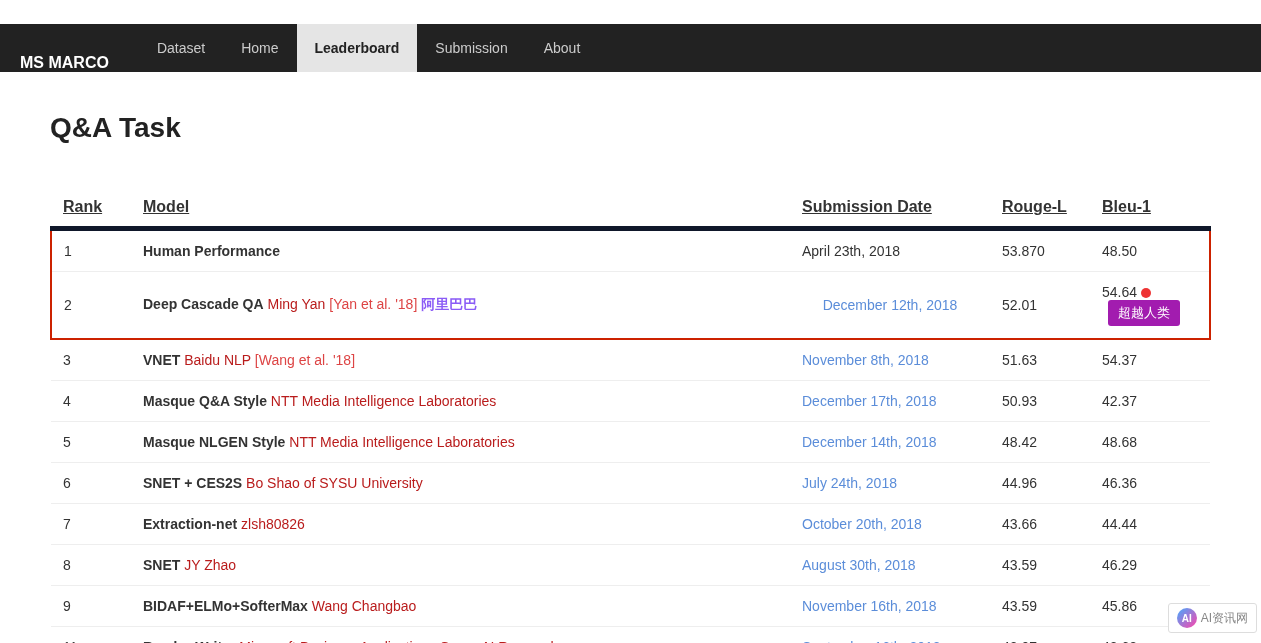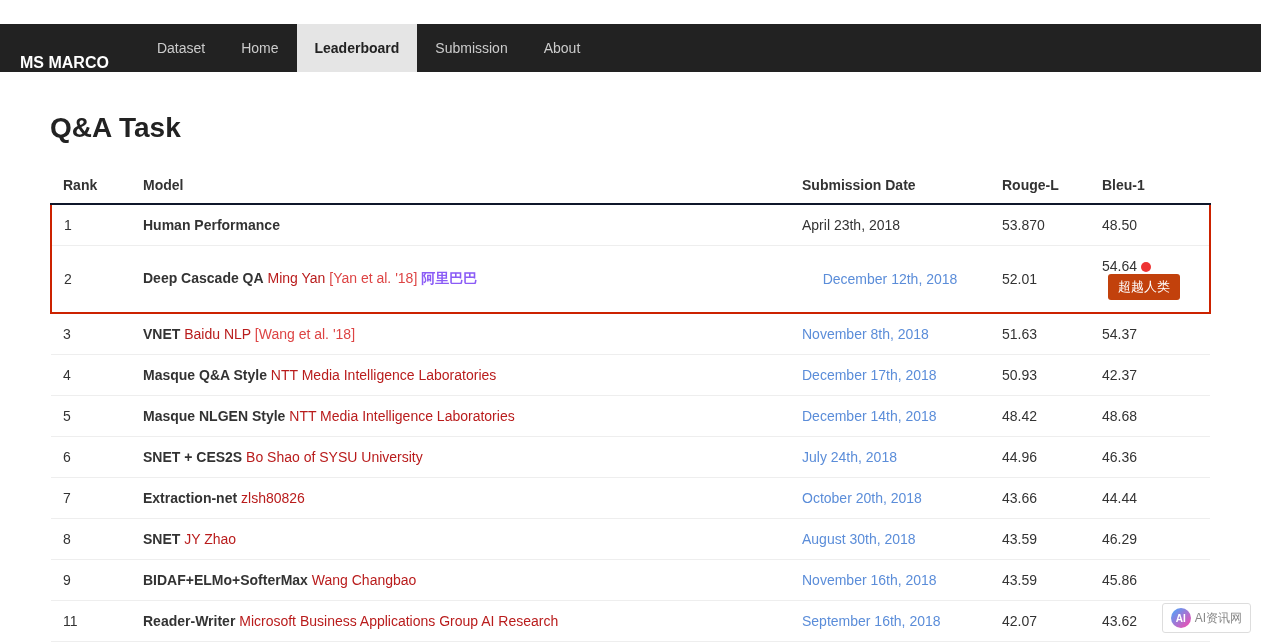--- a/index.html
+++ b/index.html
@@ -39,36 +39,37 @@
     }
 
     
     .content {
       padding: 40px 50px;
     }
 
     .page-title {
       font-size: 28px;
       font-weight: bold;
-      margin-bottom: 23px;
+      margin-bottom: 44px;
       color: #222;
     }
 
     
     table {
       width: 100%;
       border-collapse: collapse;
     }
     thead tr th {
       text-align: left;
       padding: 10px 12px;
       font-weight: bold;
-      font-size: 14px;
+      font-size: 16px;
       color: #333;
-      border-bottom: 2px solid #0f172a;
+      border-bottom: 5px solid #0f172a;
+      text-decoration: underline;
     }
     tbody tr td {
       padding: 12px 12px;
       font-size: 14px;
       color: #333;
       border-bottom: 1px solid #eee;
       vertical-align: middle;
     }
 
     .rank-col { width: 80px; }
@@ -88,35 +89,35 @@
       height: 10px;
       background: #e33;
       border-radius: 50%;
       margin-left: 4px;
       vertical-align: middle;
     }
 
     
     .badge-tooltip {
       display: inline-block;
-      background: #c2410c;
+      background: #a21caf;
       color: #fff;
       font-size: 13px;
       padding: 4px 10px;
       border-radius: 3px;
       margin-left: 6px;
       white-space: nowrap;
       vertical-align: middle;
     }
 
     
     .watermark {
       position: fixed;
       bottom: 10px;
-      right: 10px;
+      right: 4px;
       background: #fff;
       border: 1px solid #ddd;
       padding: 4px 8px;
       font-size: 12px;
       color: #888;
       border-radius: 3px;
       display: flex;
       align-items: center;
       gap: 4px;
     }

